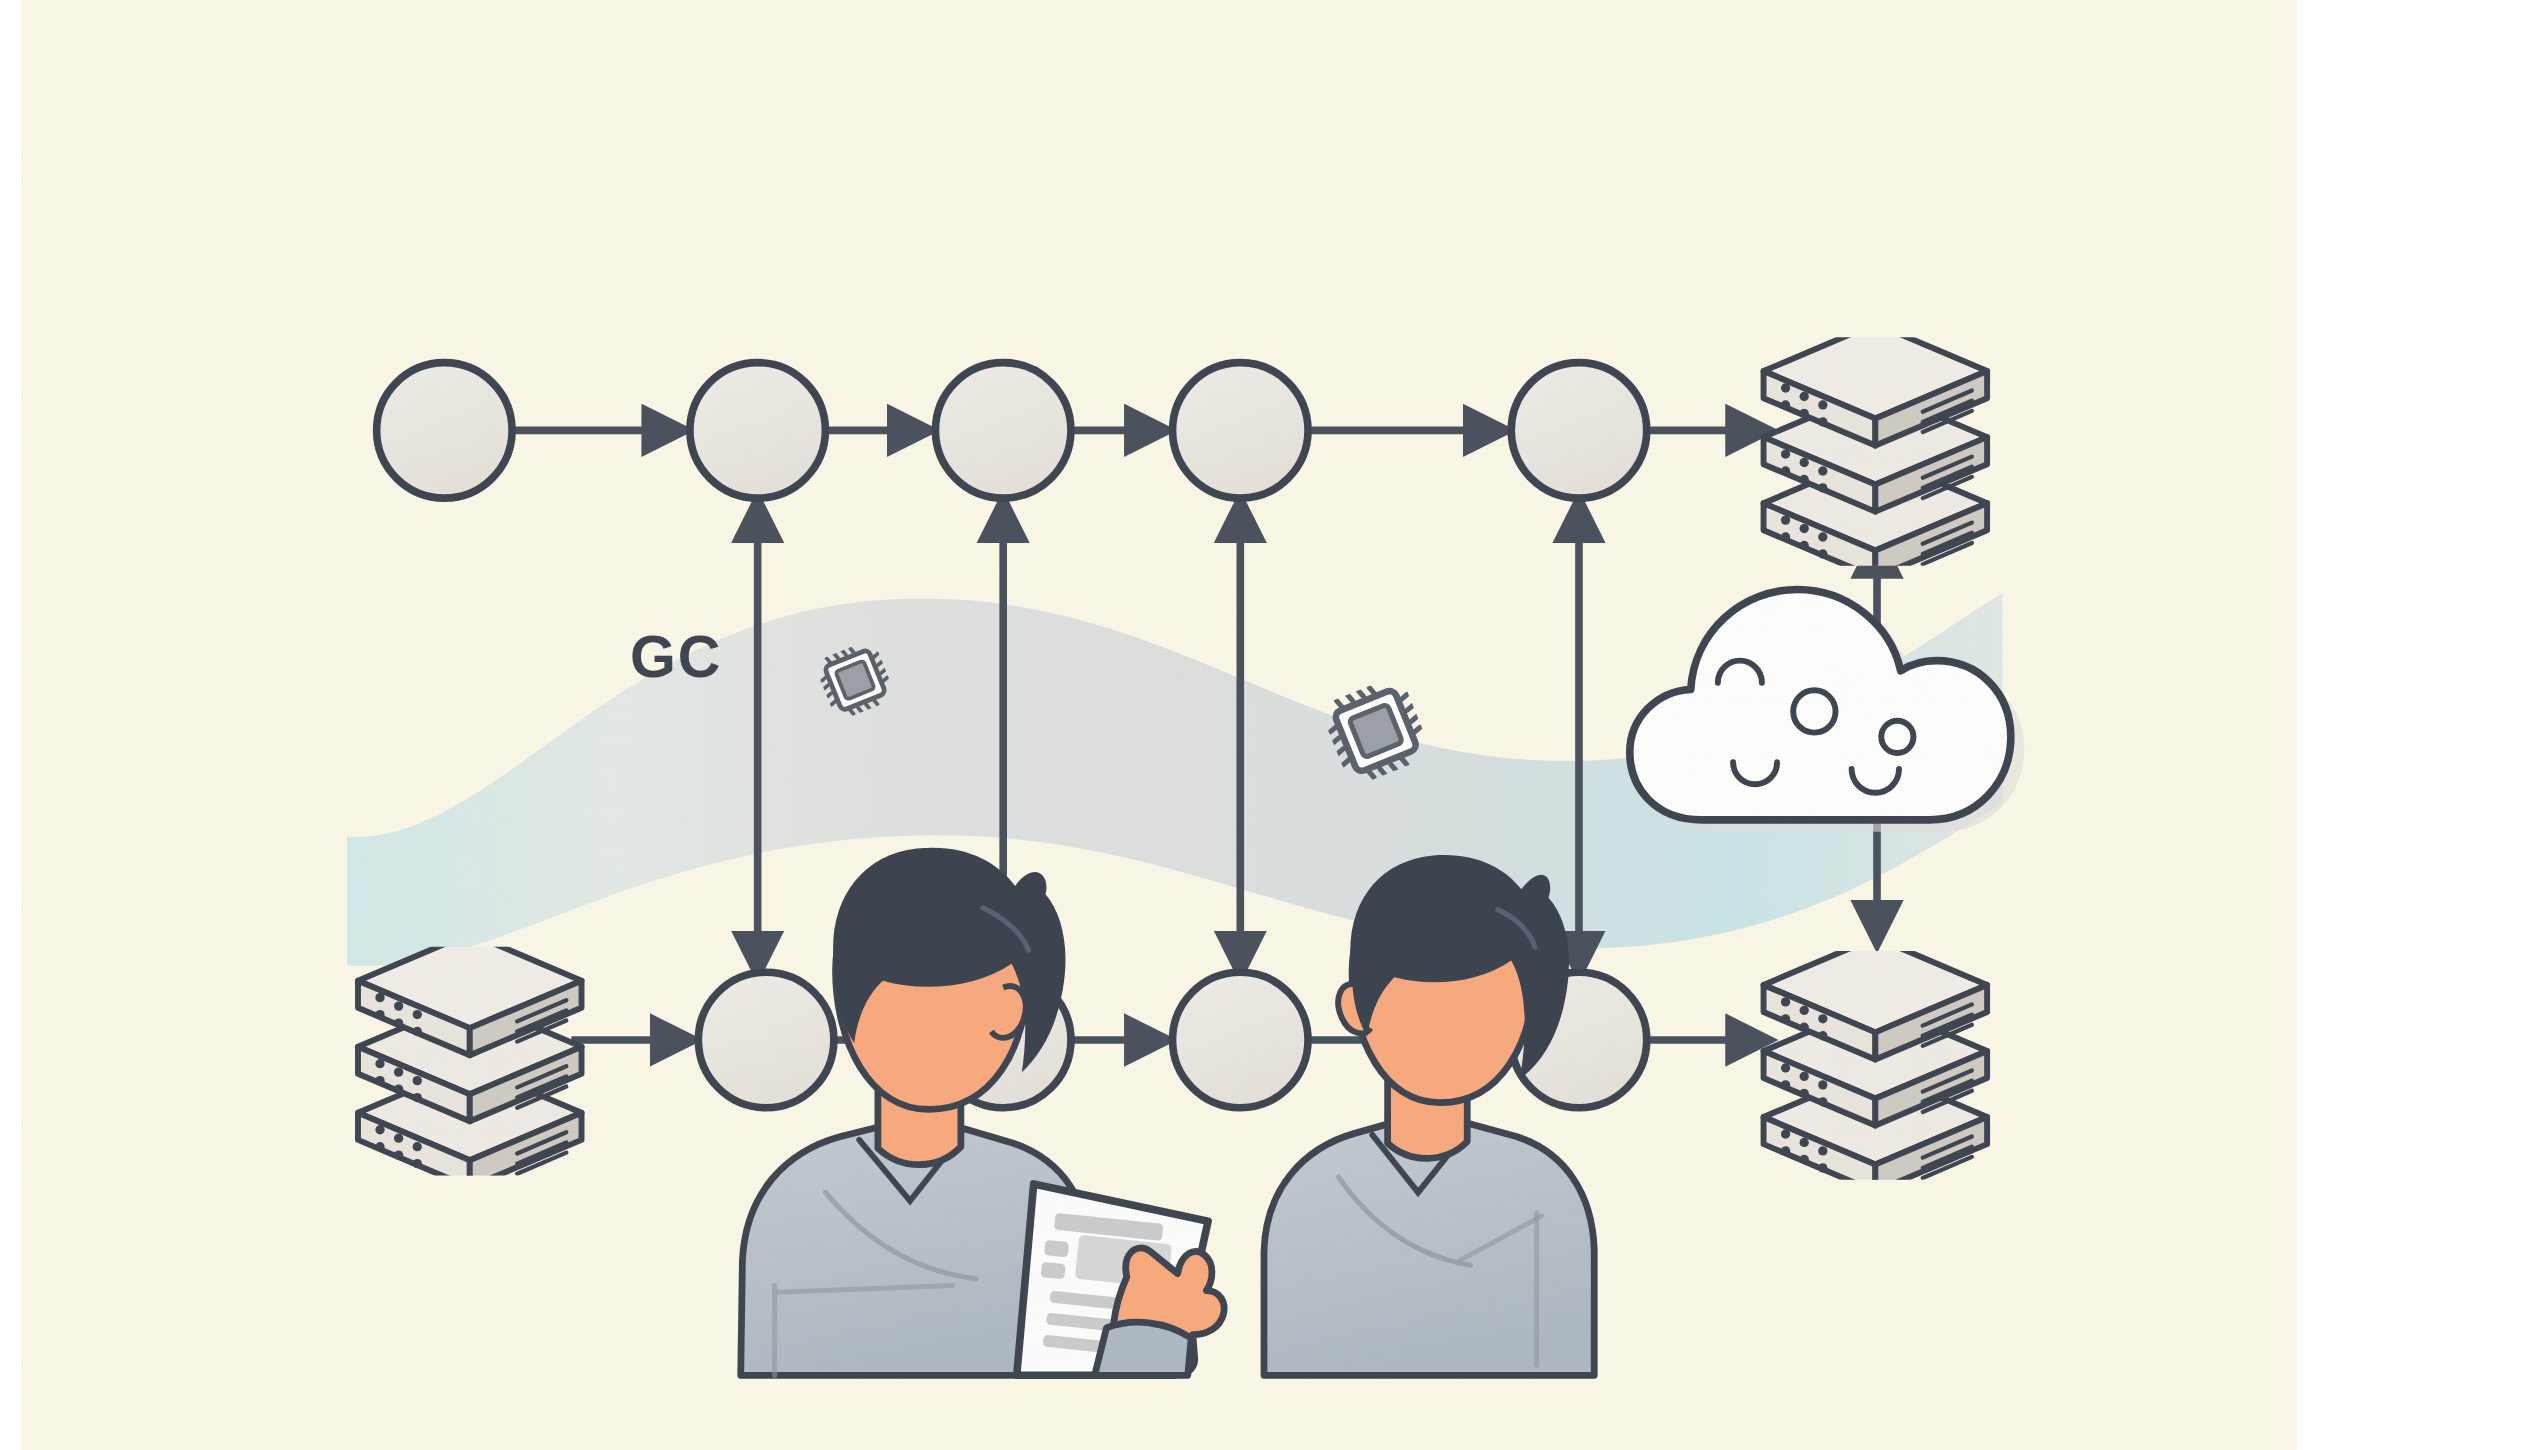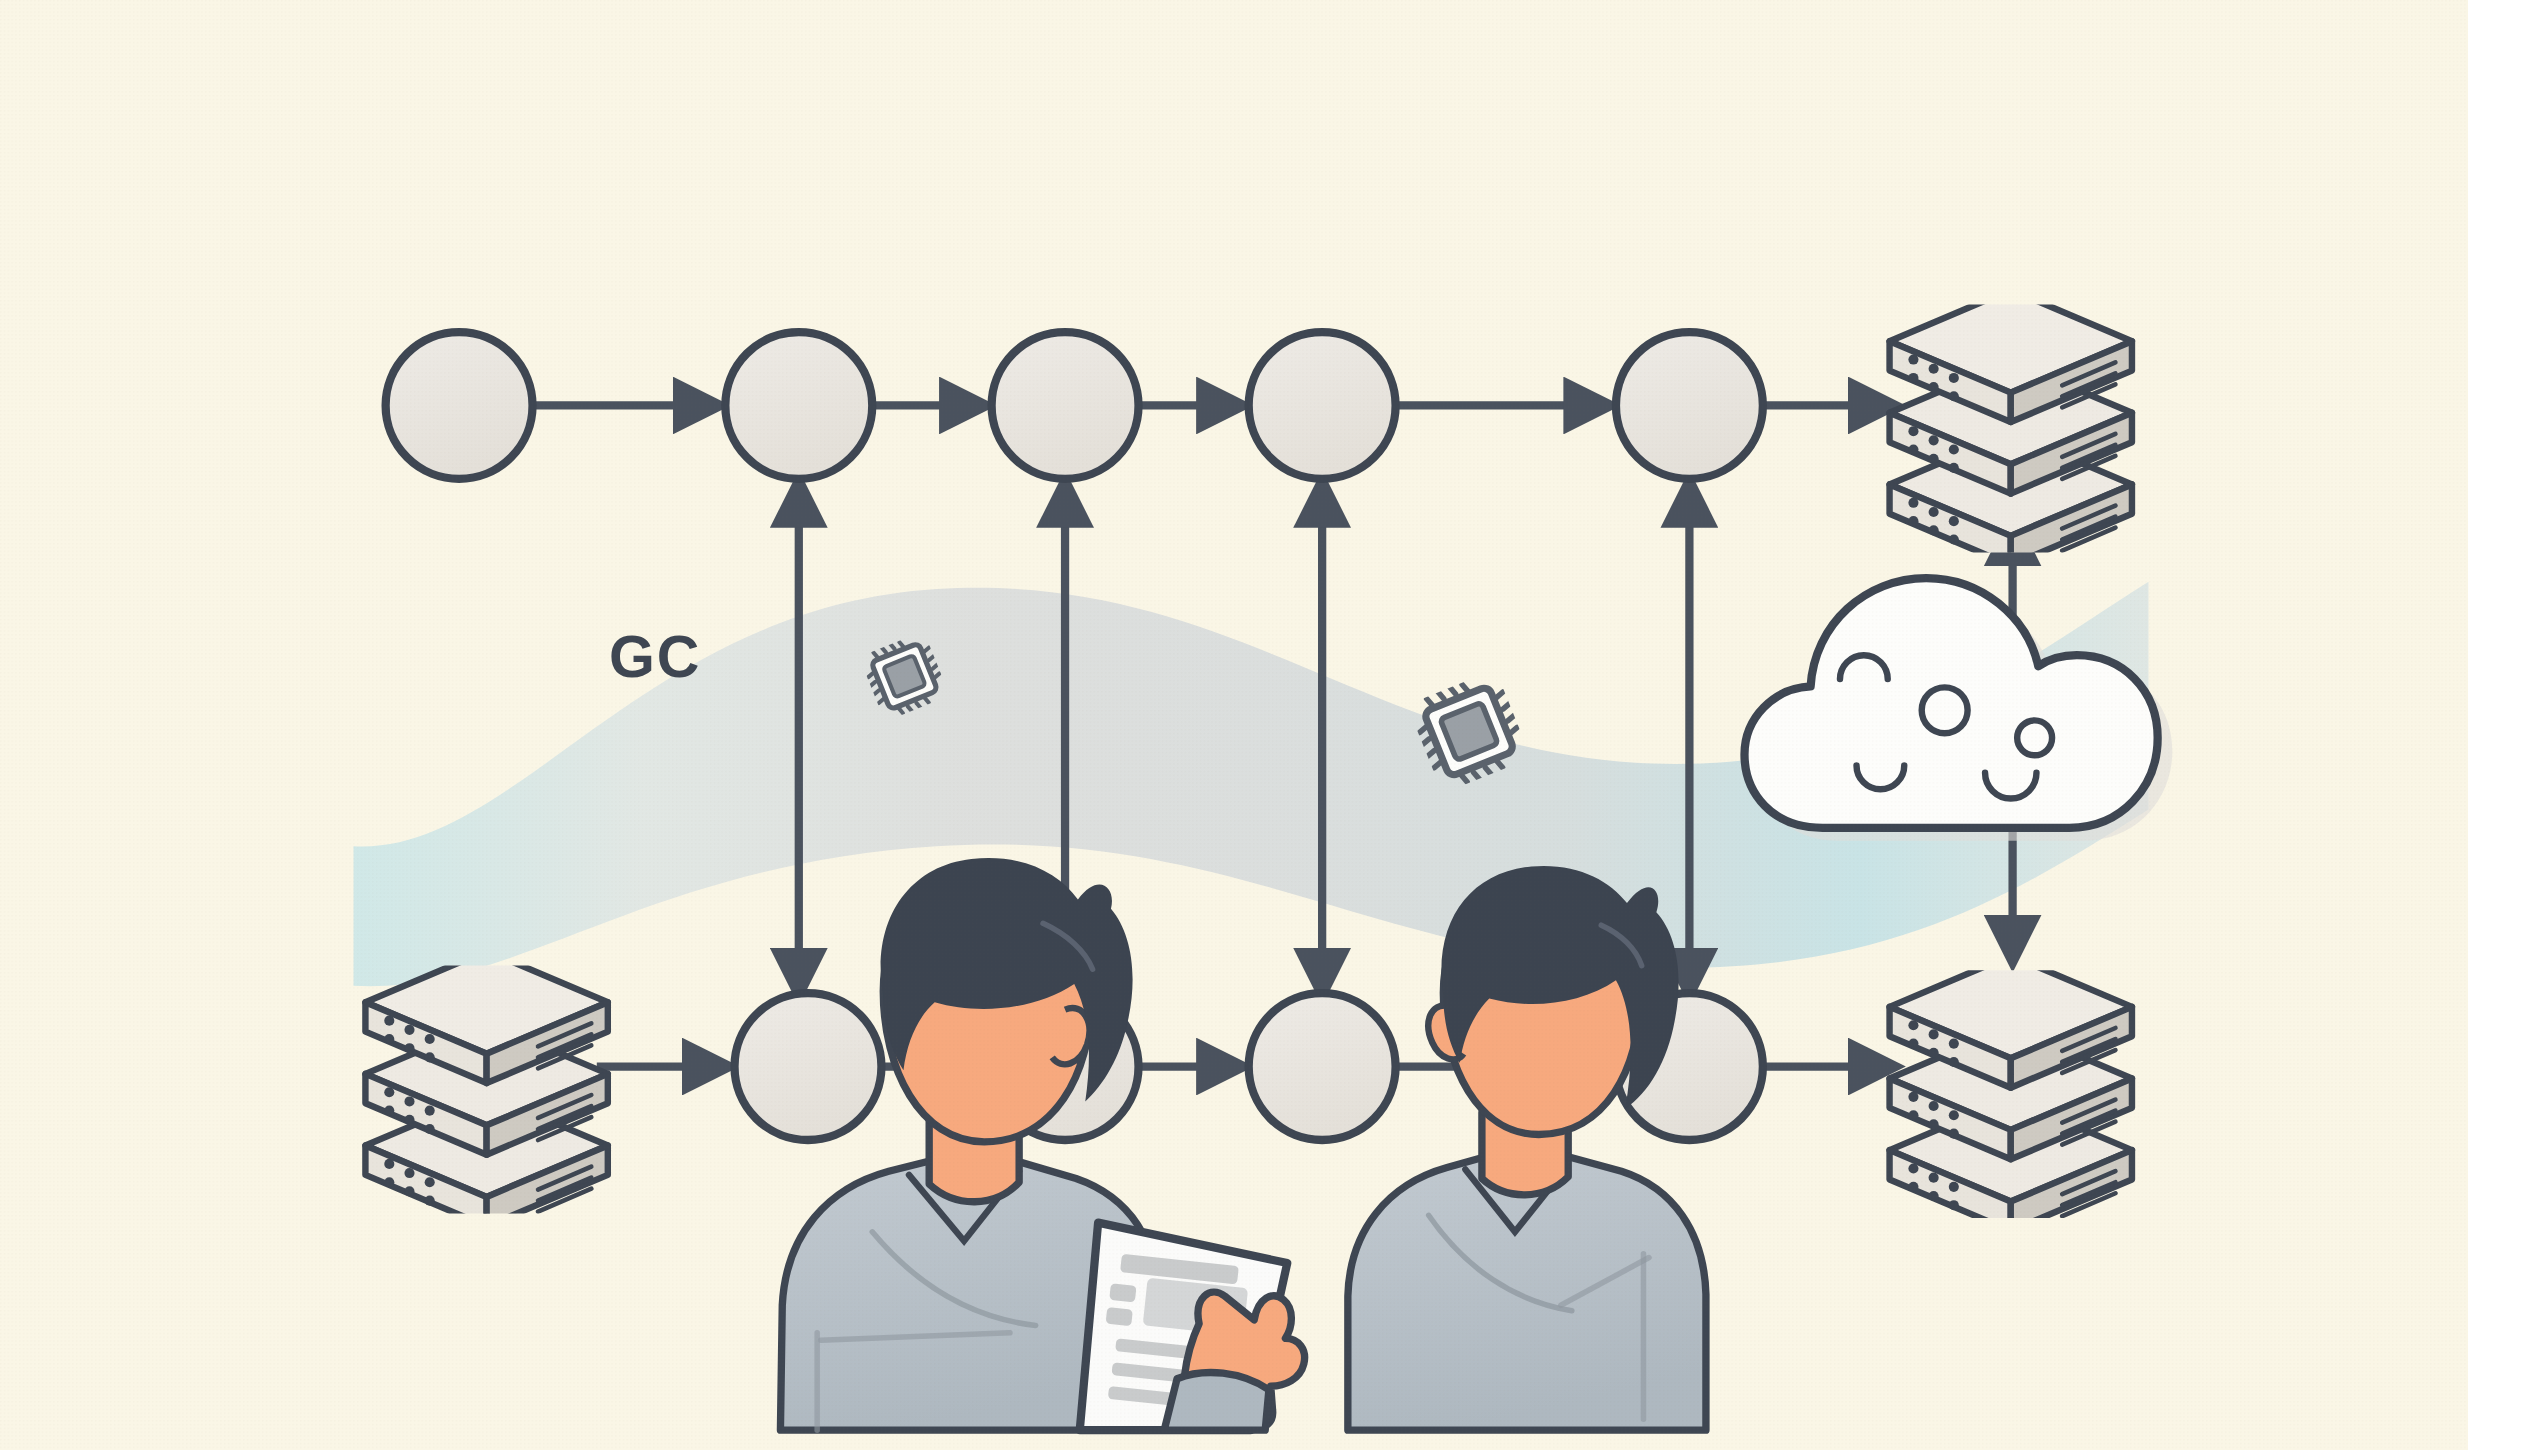--- a/index.html
+++ b/index.html
@@ -2,25 +2,26 @@
 <html style="font-size:15px"><head>
 <meta charset="utf-8">
 <style>
   html, body {
     margin: 0;
     padding: 0;
     background: #ffffff;
   }
   #stage {
     position: relative;
-    width: 2468px;
+    width: 2276px;
     height: 1450px;
     background: #faf6e6;
     overflow: hidden;
     font-family: "Liberation Sans", sans-serif;
+    margin-left: 21px;
   }
   #scene {
     position: absolute;
     inset: 0;
     width: 100%;
     height: 100%;
     display: block;
   }
   .grain {
     position: absolute;

